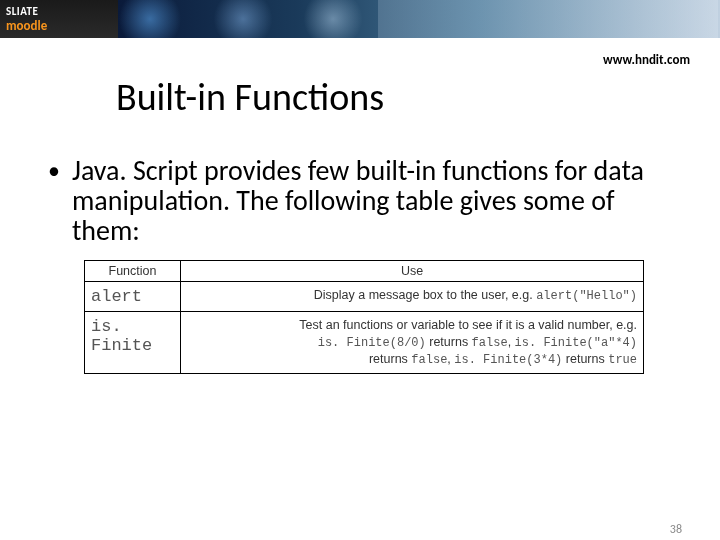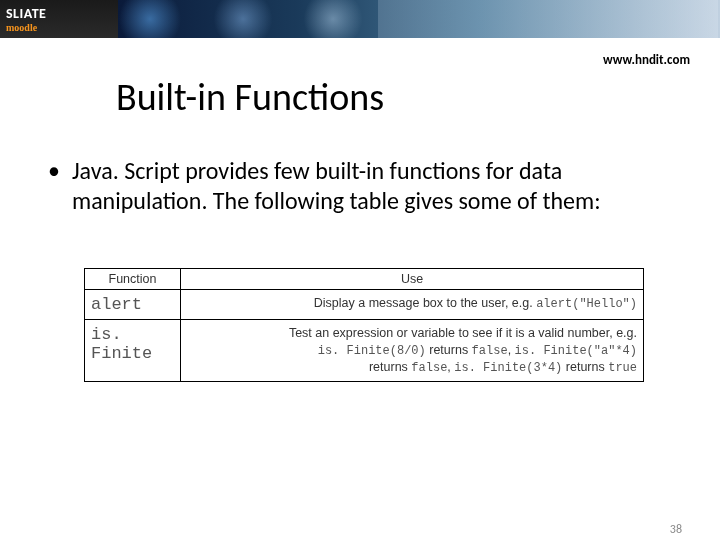--- a/index.html
+++ b/index.html
@@ -1,34 +1,34 @@
 <!DOCTYPE html>
 <html><head>
 <meta charset="utf-8">
 <style>
   * { margin: 0; padding: 0; box-sizing: border-box; }
   body { width: 720px; height: 540px; background: #fff; font-family: Calibri, Arial, sans-serif; position: relative; overflow: hidden; }
   .banner { width: 720px; height: 38px; display: flex; }
   .banner-left { width: 118px; height: 38px; background: linear-gradient(180deg, #1a1a1a 0%, #2a2a2a 100%); display: flex; align-items: center; padding-left: 6px; }
-  .logo-text { color: #fff; font-size: 14px; font-weight: bold; letter-spacing: 0.5px; }
-  .logo-orange { color: #f7941d; font-size: 10px; font-weight: bold; font-family: Liberation Serif, serif; }
+  .logo-text { color: #fff; font-size: 11px; font-weight: bold; letter-spacing: 0.5px; }
+  .logo-orange { color: #f7941d; font-size: 13px; font-weight: bold; }
   .banner-right { flex: 1; height: 38px; background: linear-gradient(90deg, #0a1a3a 0%, #1a3a5a 30%, #4a7a9a 60%, #c0d0e0 100%); position: relative; overflow: hidden; }
   .banner-img { position: absolute; top: 0; height: 38px; opacity: 0.85; }
   .bi1 { left: 0; width: 80px; background: radial-gradient(circle at 40% 50%, rgba(100,180,255,0.6), transparent 60%); }
   .bi2 { left: 80px; width: 90px; background: radial-gradient(circle at 50% 50%, rgba(150,200,255,0.5), transparent 60%); }
   .bi3 { left: 170px; width: 90px; background: radial-gradient(circle at 50% 50%, rgba(200,230,255,0.5), transparent 60%); }
   .bi4 { left: 260px; width: 340px; background: linear-gradient(90deg, rgba(180,200,220,0.3), rgba(220,230,240,0.4)); }
   .url { position: absolute; top: 52px; right: 30px; font-size: 13px; font-weight: bold; color: #000; }
   .title { text-align: center; font-size: 38px; font-weight: 400; color: #000; margin-top: 36px; margin-left: -220px; }
   .content { padding: 0 40px 0 48px; margin-top: 36px; }
   .bullet-row { display: flex; align-items: flex-start; }
   .bullet { font-size: 24px; margin-right: 12px; line-height: 30px; }
-  .bullet-text { font-size: 24px; line-height: 30px; color: #000; }
+  .bullet-text { font-size: 28px; line-height: 30px; color: #000; }
   .tbl-wrap { display: flex; justify-content: center; margin-top: 14px; }
-  table { border-collapse: collapse; width: 560px; margin-top: 38px; }
+  table { border-collapse: collapse; width: 560px; }
   th, td { border: 1px solid #000; font-family: Arial, sans-serif; font-size: 12.5px; text-align: left; vertical-align: top; }
   th { background: #fff; font-weight: 400; text-align: center; padding: 3px 6px; color: #333; }
   th.fn { width: 96px; }
   td.fn { font-family: "Courier New", monospace; font-size: 17px; color: #555; padding: 5px 6px; }
   td.use { padding: 5px 6px; color: #333; line-height: 1.35; text-align: right; }
   .mono { font-family: "Courier New", monospace; font-size: 12px; color: #555; }
   .pagenum { position: absolute; bottom: 4px; right: 38px; font-size: 12px; color: #888; }
 </style>
 </head>
 <body>
@@ -69,21 +69,21 @@
       <tbody>
         <tr>
           <td class="fn">alert</td>
           <td class="use">
             <span>Display a message box to the user, e.g. </span><span class="mono">alert("Hello")</span>
           </td>
         </tr>
         <tr>
           <td class="fn">is. Finite</td>
           <td class="use">
-            <span>Test an expression or variable to see if it is a valid number, e.g. </span><br>
+            <span>Test an functions or variable to see if it is a valid number, e.g. </span><br>
             <span class="mono">is. Finite(8/0)</span><span> returns </span><span class="mono">false</span><span>, </span><span class="mono">is. Finite("a"*4)</span><br>
             <span> returns </span><span class="mono">false</span><span>, </span><span class="mono">is. Finite(3*4)</span><span> returns </span><span class="mono">true</span>
           </td>
         </tr>
       </tbody>
     </table>
   </div>
 </div>
 
 <div class="pagenum">38</div>

